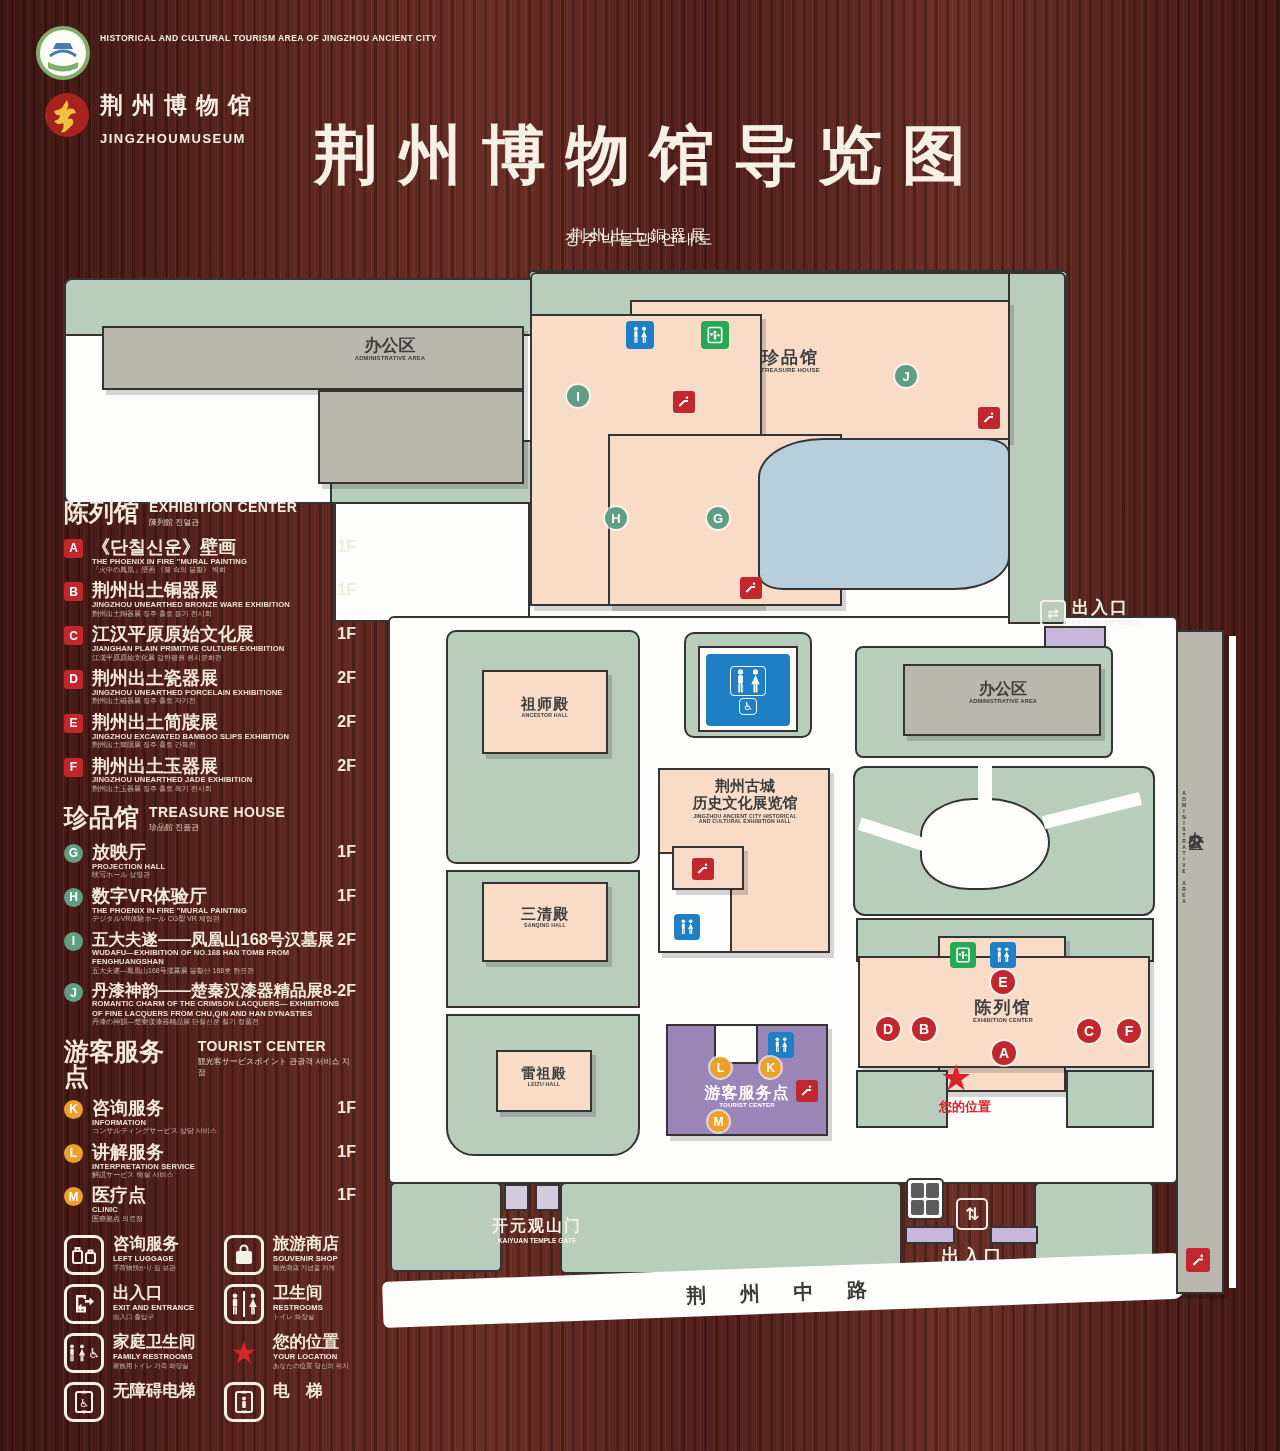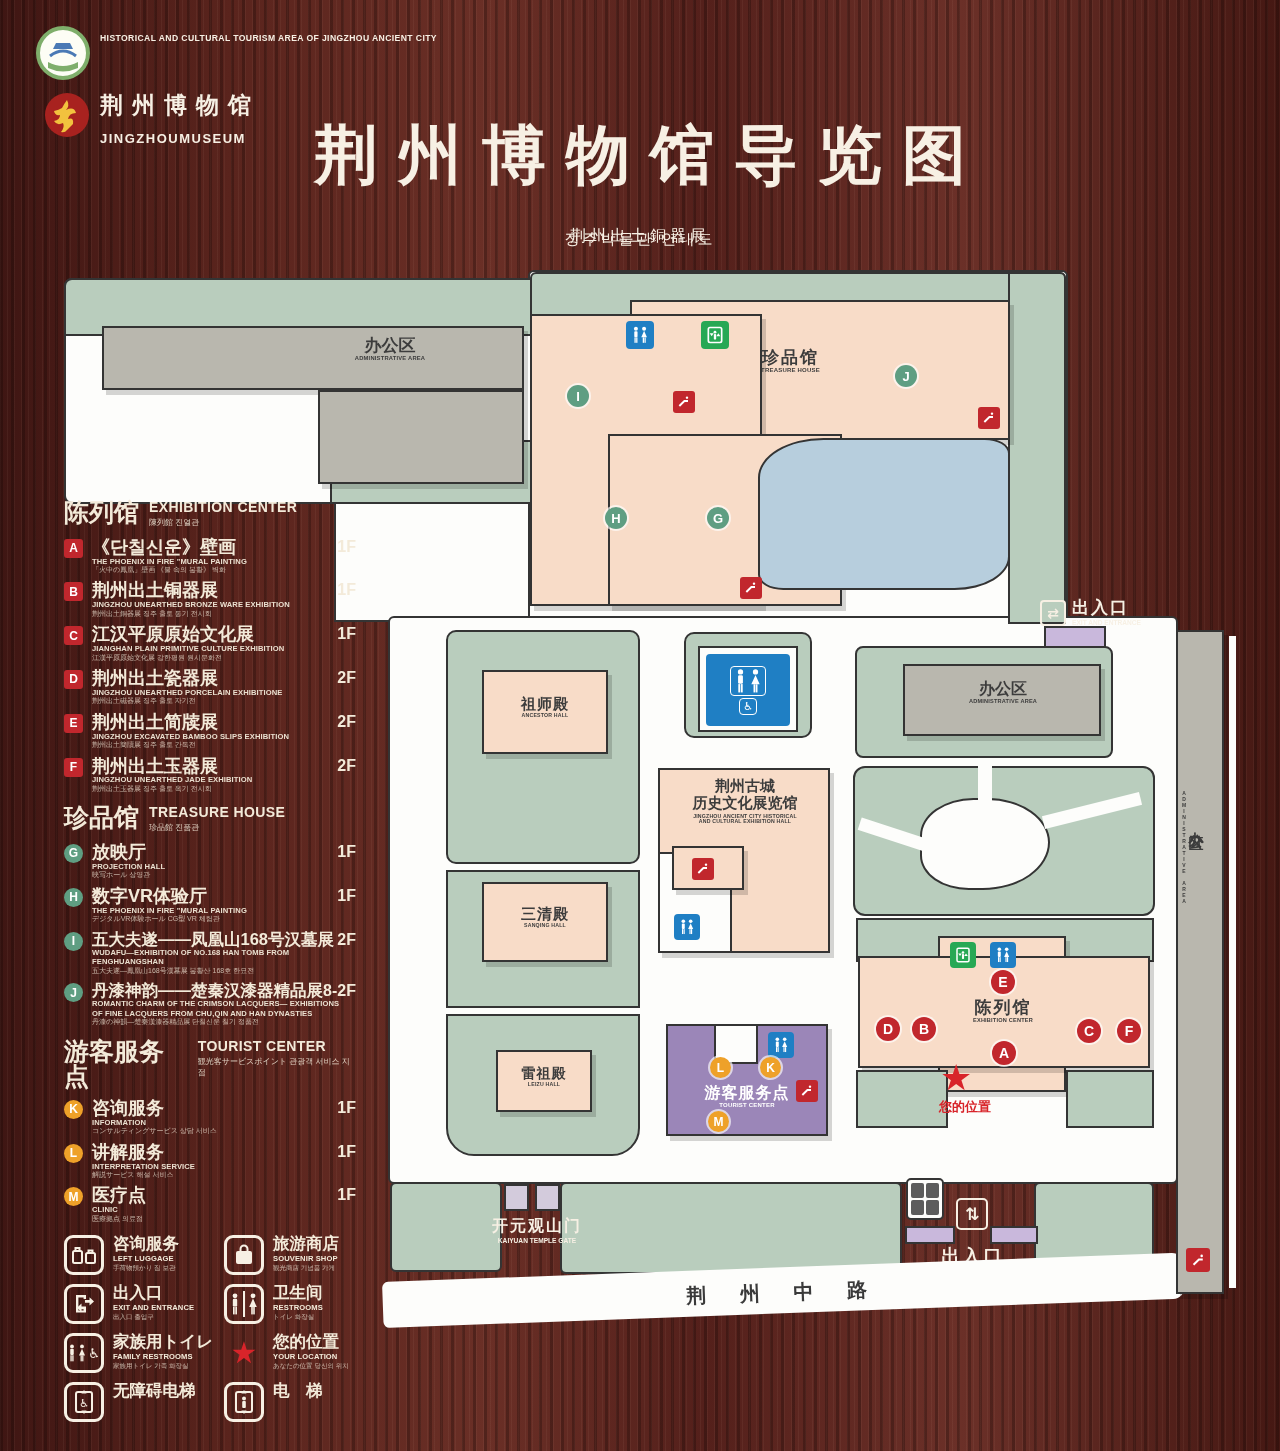--- a/index.html
+++ b/index.html
@@ -551,21 +551,21 @@
             </svg>
           <svg width="8" height="20" viewBox="0 0 10 22">
               <circle cx="5" cy="2.8" r="2.4" fill="#f7f0e4"></circle>
               <path d="M5 5.6 L8.8 14 H1.2 Z" fill="#f7f0e4"></path>
               <rect x="3.2" y="14" width="1.6" height="7.4" fill="#f7f0e4"></rect>
               <rect x="5.2" y="14" width="1.6" height="7.4" fill="#f7f0e4"></rect>
             </svg>
           <span style="color:#f7f0e4;font-size:13px">♿</span>
         </div>
         <div class="ltxt">
-            <div class="z">家族用トイレ</div>
+            <div class="z">家庭卫生间</div>
           <div class="e">FAMILY RESTROOMS</div>
           <div class="s">家族用トイレ  가족 화장실</div>
           </div>
       </div>
       <div class="lcell">
         <div class="licn">
             <span class="star">★</span>
           </div>
         <div class="ltxt">
             <div class="z">您的位置</div>

